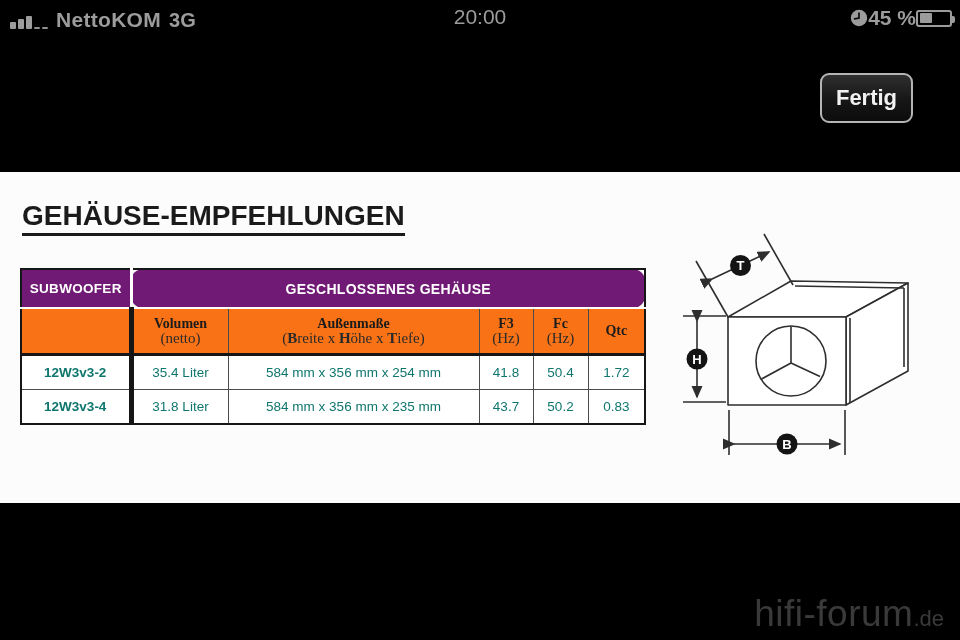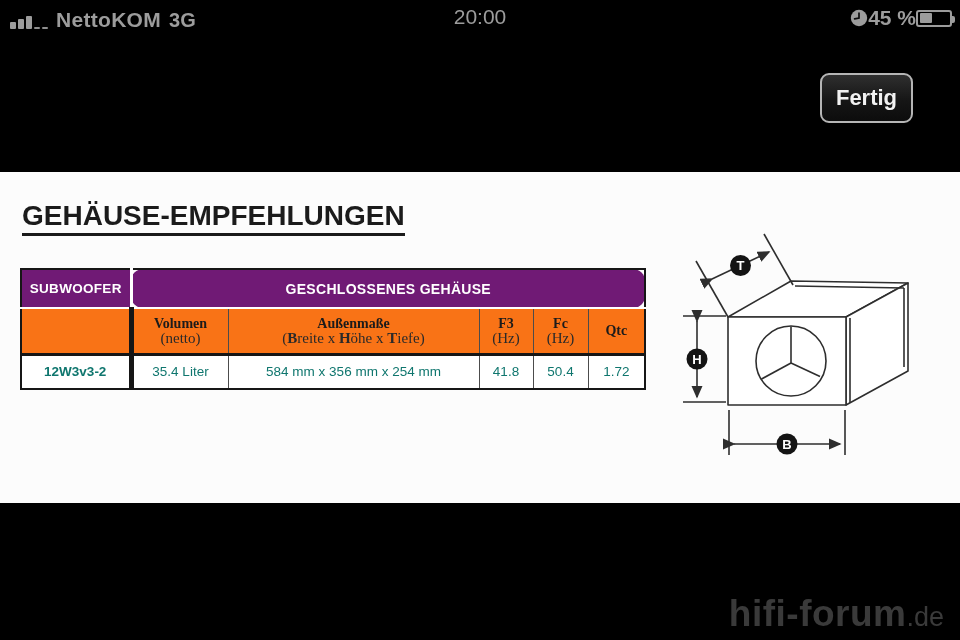--- a/index.html
+++ b/index.html
@@ -51,22 +51,22 @@
   .h2 .sub b { font-weight:700; }
   .thickL { border-left:5px solid #161616 !important; }
   td.model { font-size:14px; font-weight:700; color:#101010; }
   td.val { font-size:13.5px; color:#0f766e; height:35px; background:#fff; }
 
   
   .diagram { position:absolute; left:676px; top:54px; width:284px; height:244px; }
 
   
   .watermark { position:absolute; right:16px; bottom:8px; color:#3a3a3a; line-height:1; }
-  .watermark .site { font-size:37px; font-weight:700; letter-spacing:0.5px; }
-  .watermark .tld  { font-size:27px; font-weight:400; }
+  .watermark .site { font-size:37px; font-weight:400; letter-spacing:0.5px; }
+  .watermark .tld  { font-size:22px; font-weight:400; }
 </style>
 </head>
 <body>
 
 <div id="screen">
 
   <div class="statusbar">
     <div class="sb-left">
       <div class="signal">
         <div class="sigbar sb1"></div>
@@ -135,20 +135,28 @@
         </th>
       </tr>
       <tr>
         <td class="val model">12W3v3-2</td>
         <td class="val thickL">35.4 Liter</td>
         <td class="val">584 mm x 356 mm x 254 mm</td>
         <td class="val">41.8</td>
         <td class="val">50.4</td>
         <td class="val">1.72</td>
       </tr>
+      <tr>
+        <td class="val model">12W3v3-4</td>
+        <td class="val thickL">31.8 Liter</td>
+        <td class="val">584 mm x 356 mm x 235 mm</td>
+        <td class="val">43.7</td>
+        <td class="val">50.2</td>
+        <td class="val">0.83</td>
+      </tr>
     </tbody>
       </table>
 
     <svg class="diagram" viewBox="0 0 284 244">
       <defs>
         <marker id="ah" markerWidth="9" markerHeight="8" refX="7" refY="3.5" orient="auto">
           <path d="M0,0 L8,3.5 L0,7 z" fill="#2e2e2e"></path>
         </marker>
       </defs>
       <g stroke="#2e2e2e" stroke-width="1.6" fill="none" stroke-linejoin="round">

